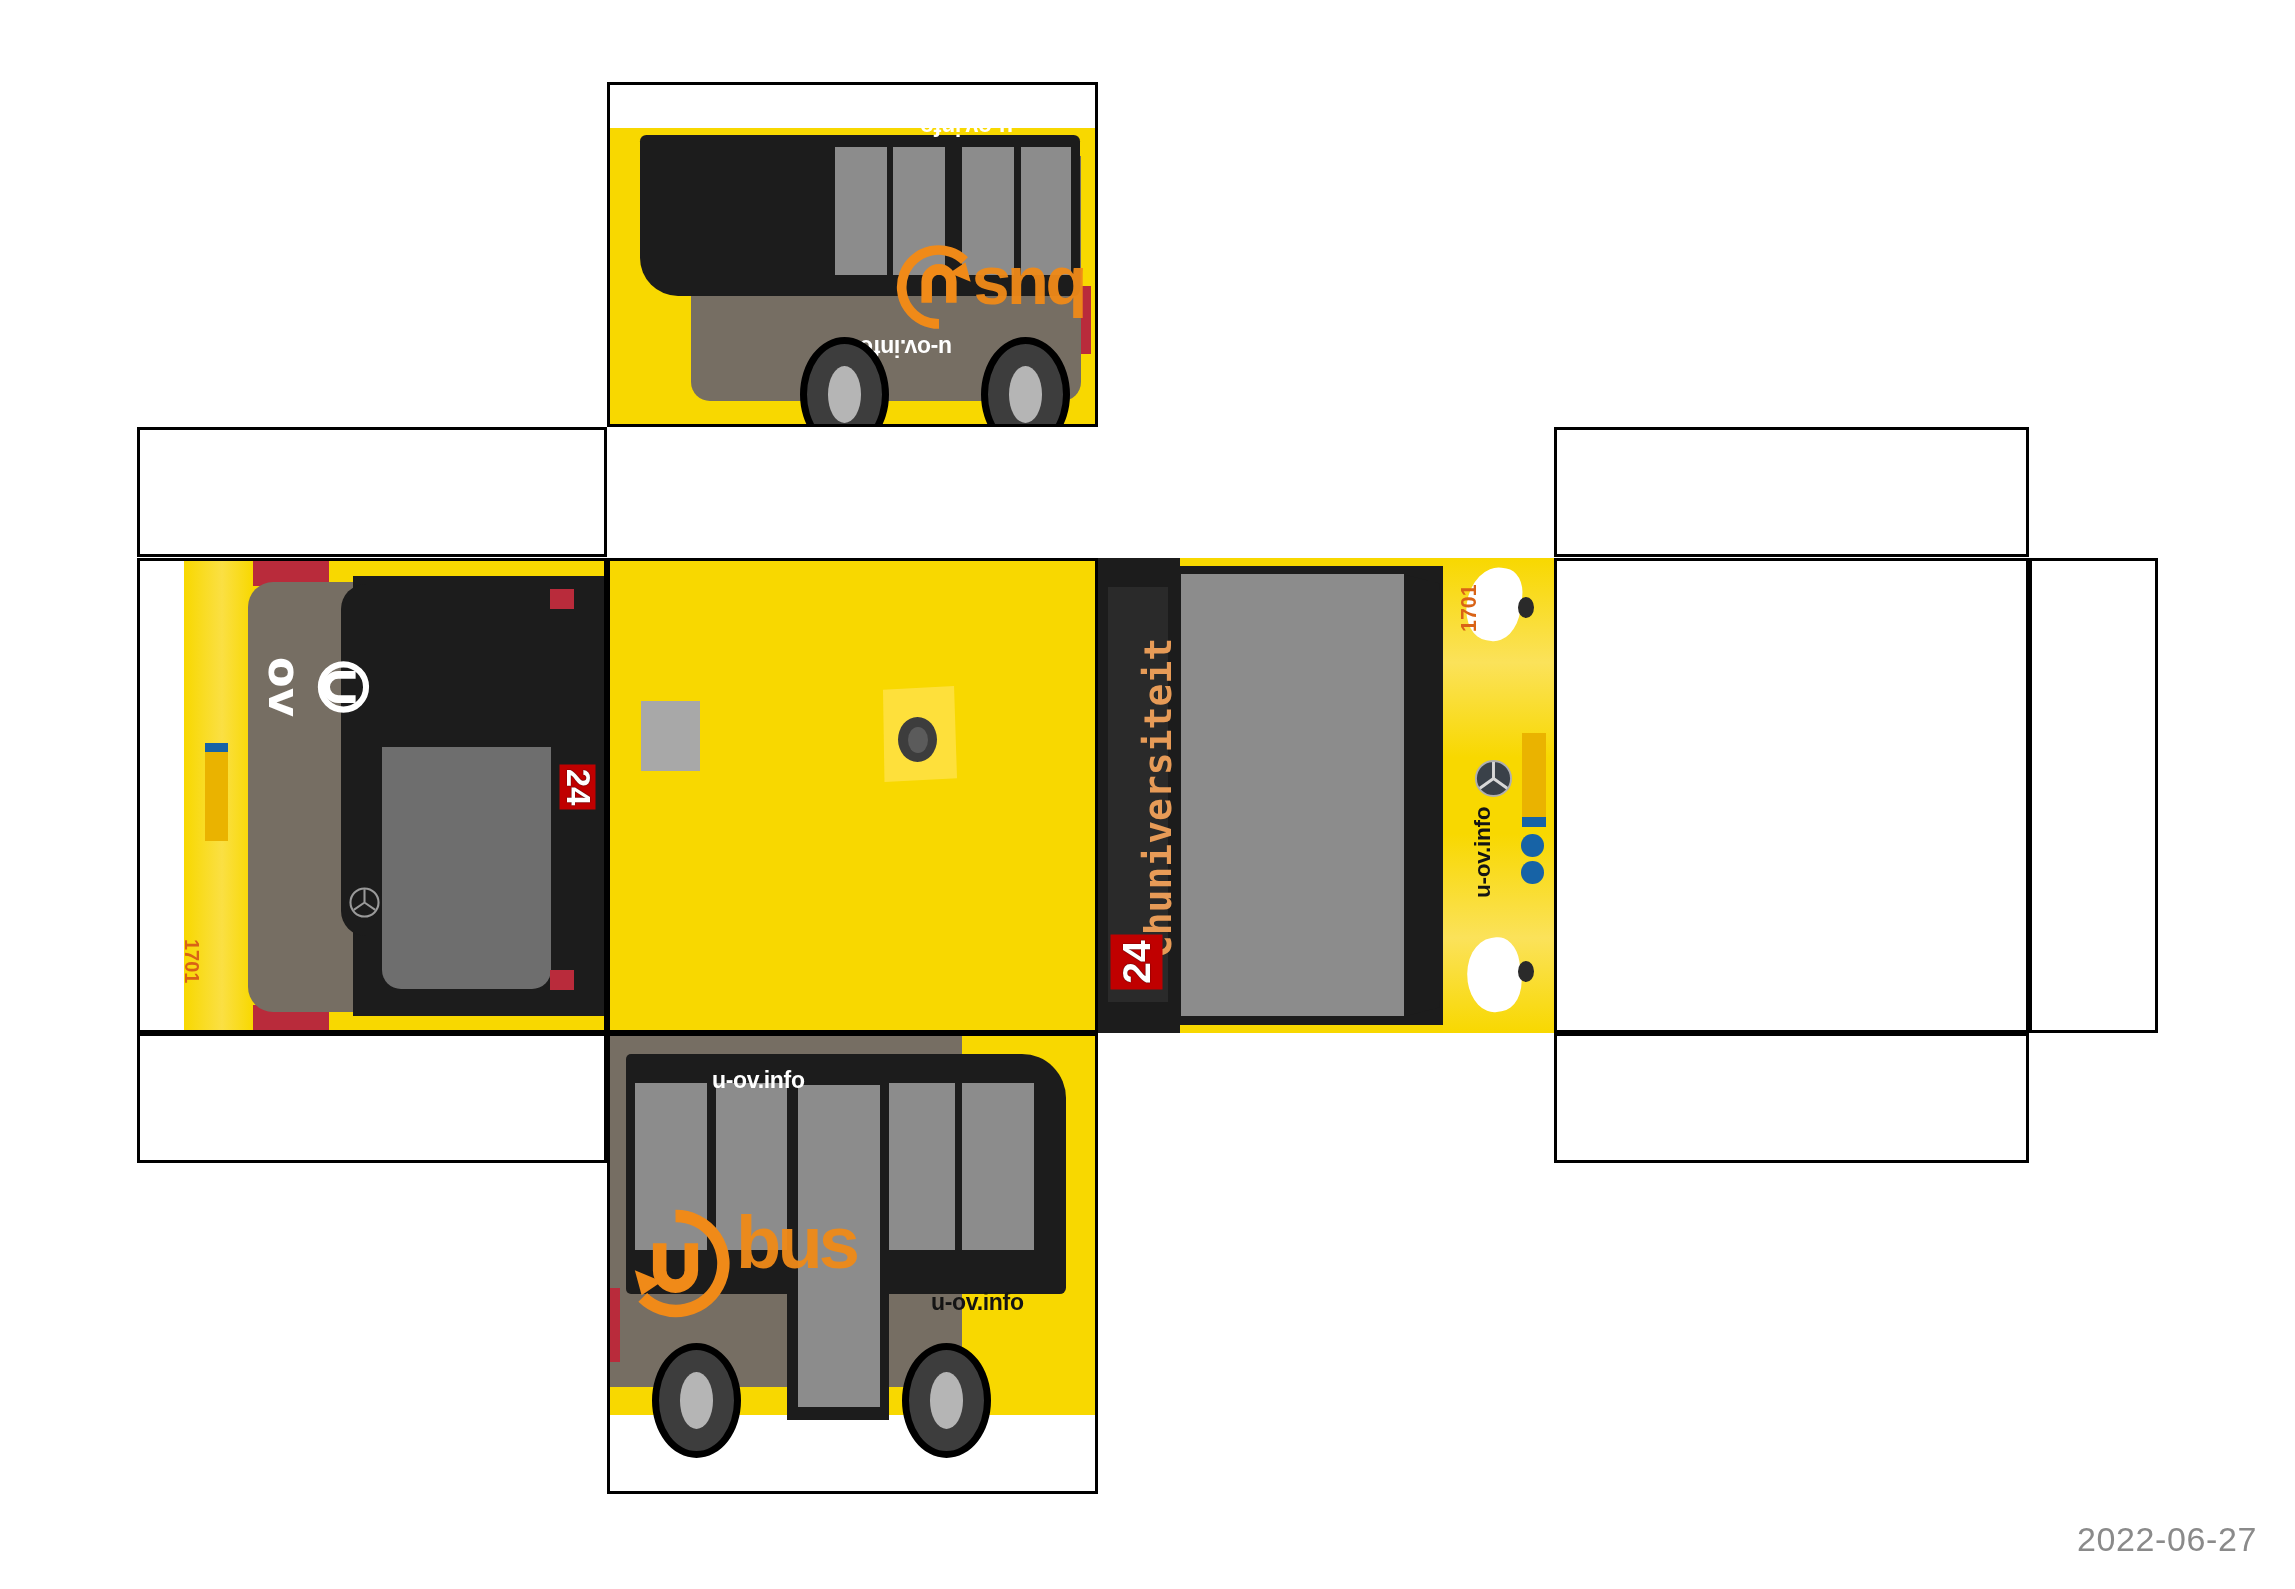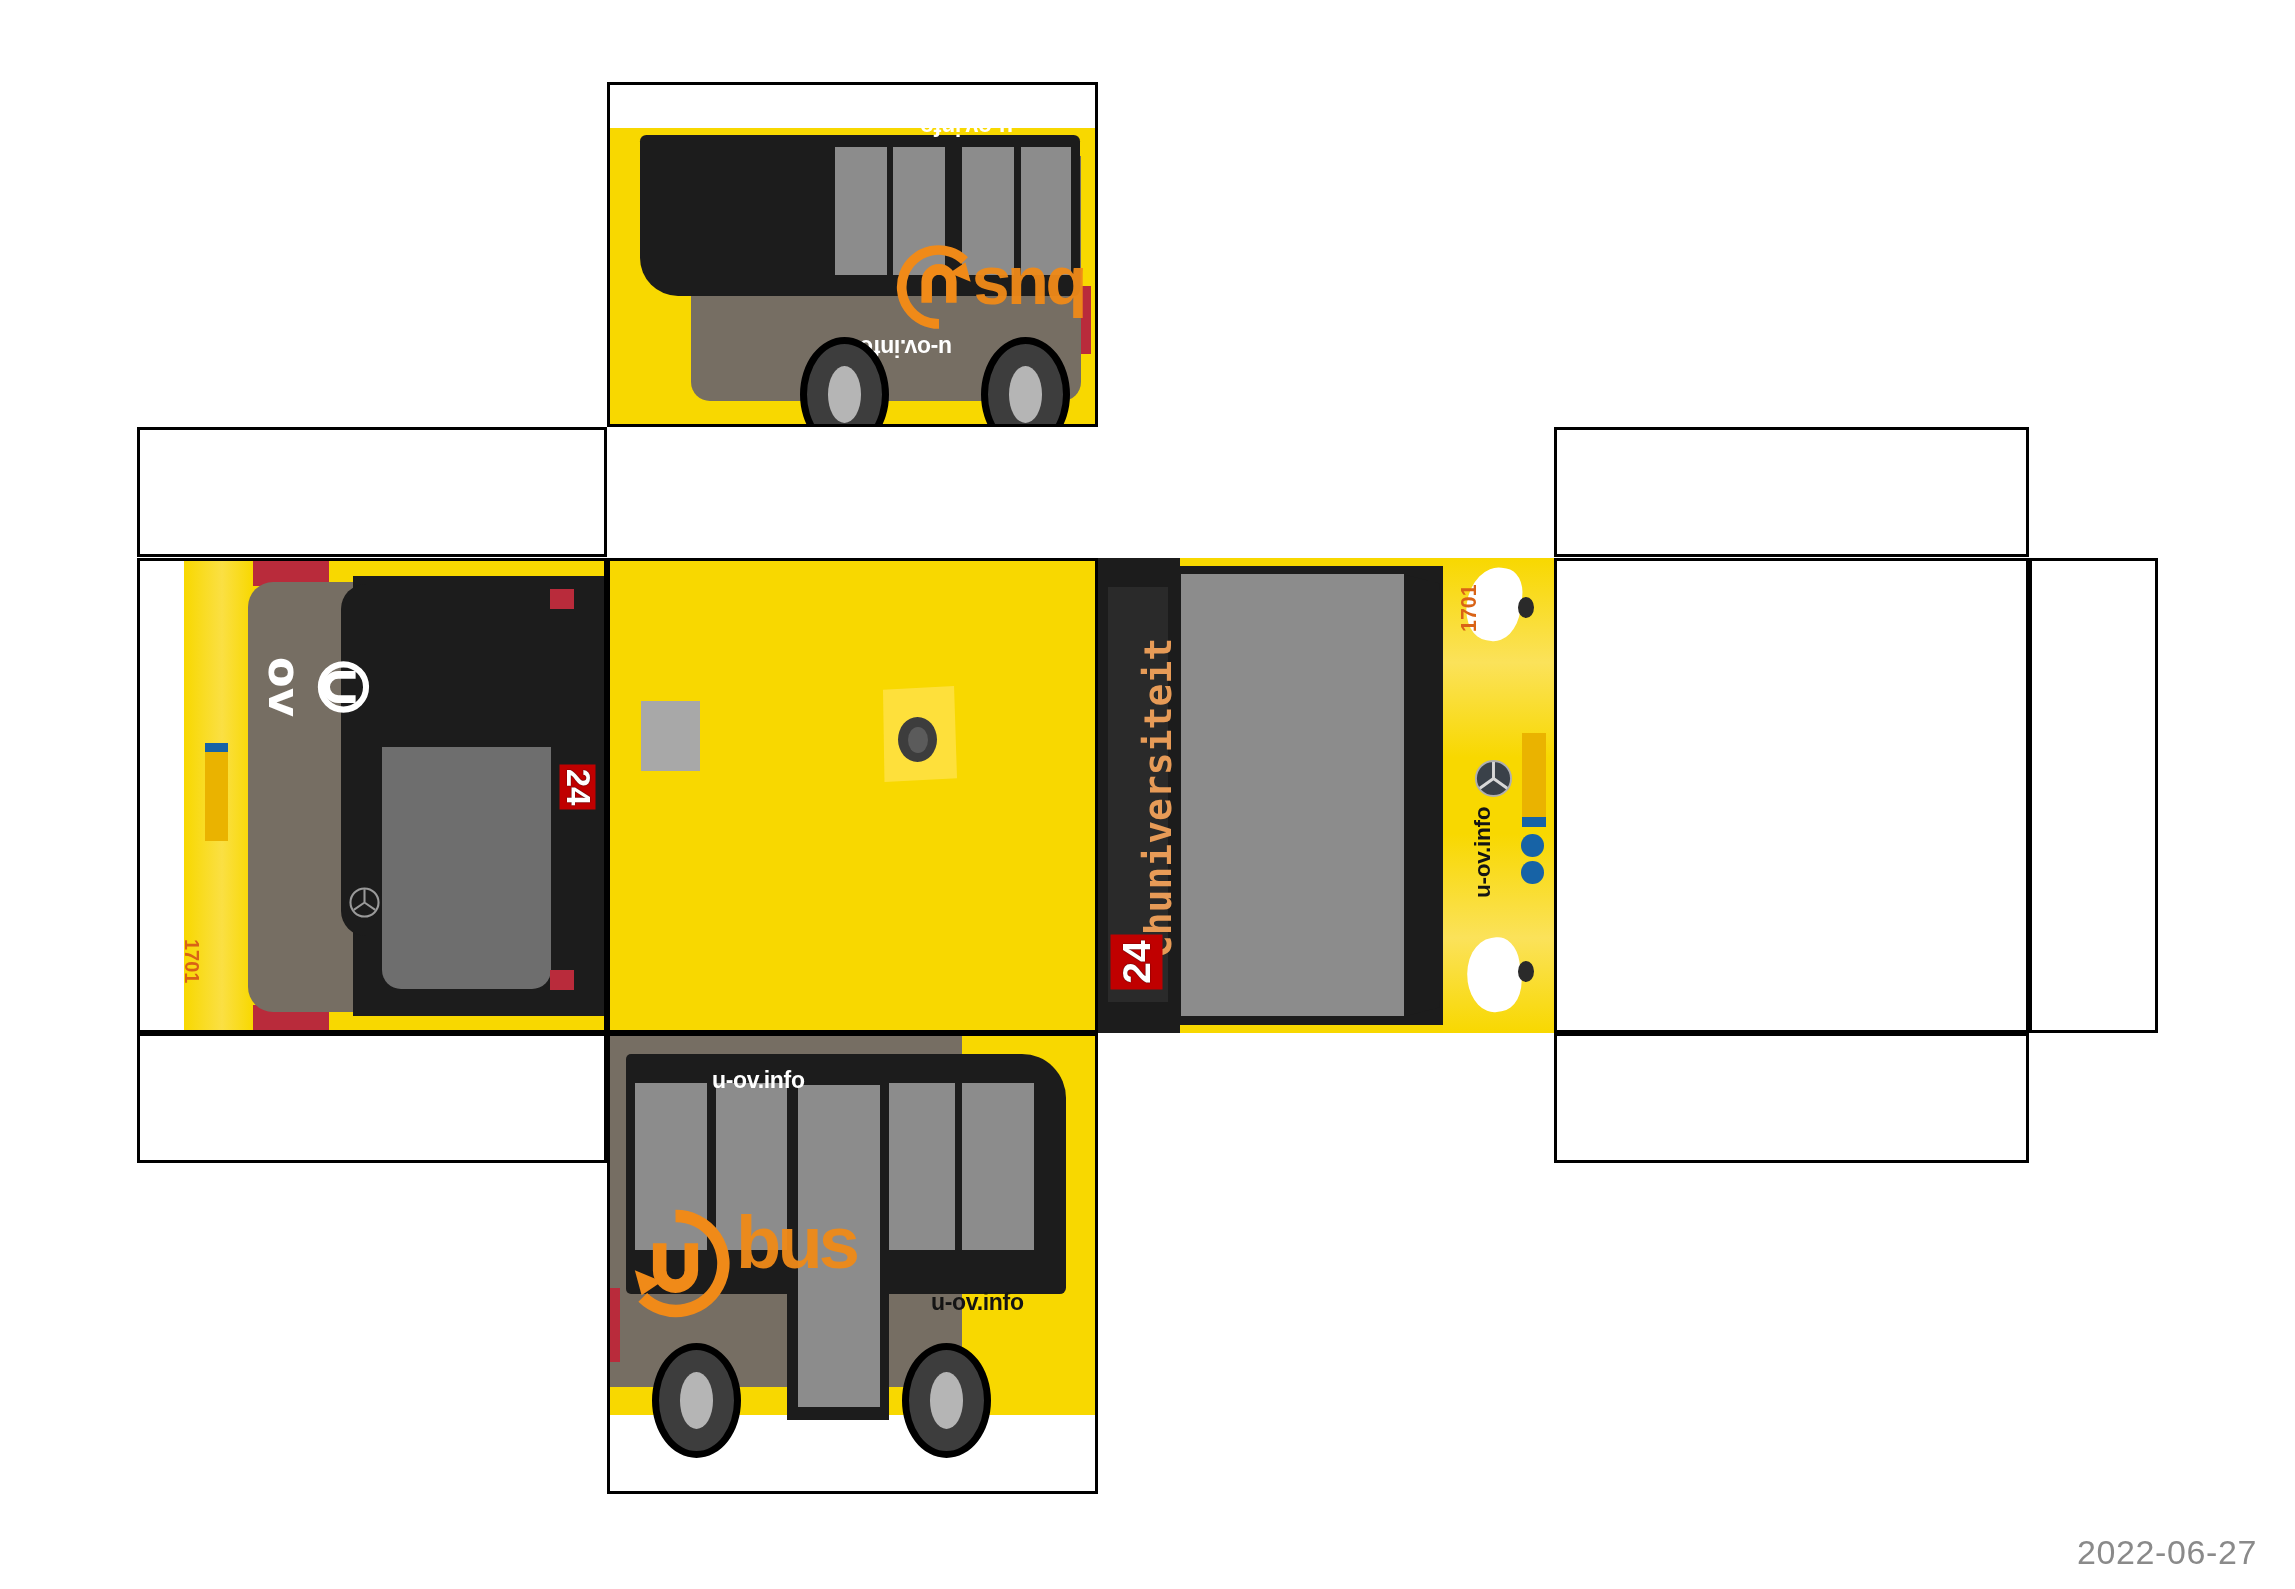--- a/index.html
+++ b/index.html
@@ -54,21 +54,21 @@
               text-shadow:0 0 1.3px #000;}
   .busword-simple{position:absolute;color:#F08A18;font-weight:bold;white-space:nowrap;}
 
   .ulogo{position:absolute;}
 
   .rooflight{position:absolute;background:#FFE24A;}
   .headlamp{position:absolute;background:#fff;border-radius:60% 40% 50% 50%;}
   .marker{position:absolute;border-radius:50%;background:#2A2A2A;}
 
   
-  #datestamp{position:absolute;right:38px;bottom:17px;color:#8A8A8A;
+  #datestamp{position:absolute;right:38px;bottom:30px;color:#8A8A8A;
              font-size:34px;font-family:"Liberation Sans",sans-serif;letter-spacing:0.6px;}
 
   
   .rot180{transform:rotate(180deg);}
 </style>
 </head>
 <body>
 
 <div class="panel" id="panel-top">
   <div class="abs rot180" style="left:0;top:0;width:485px;height:339px;">

